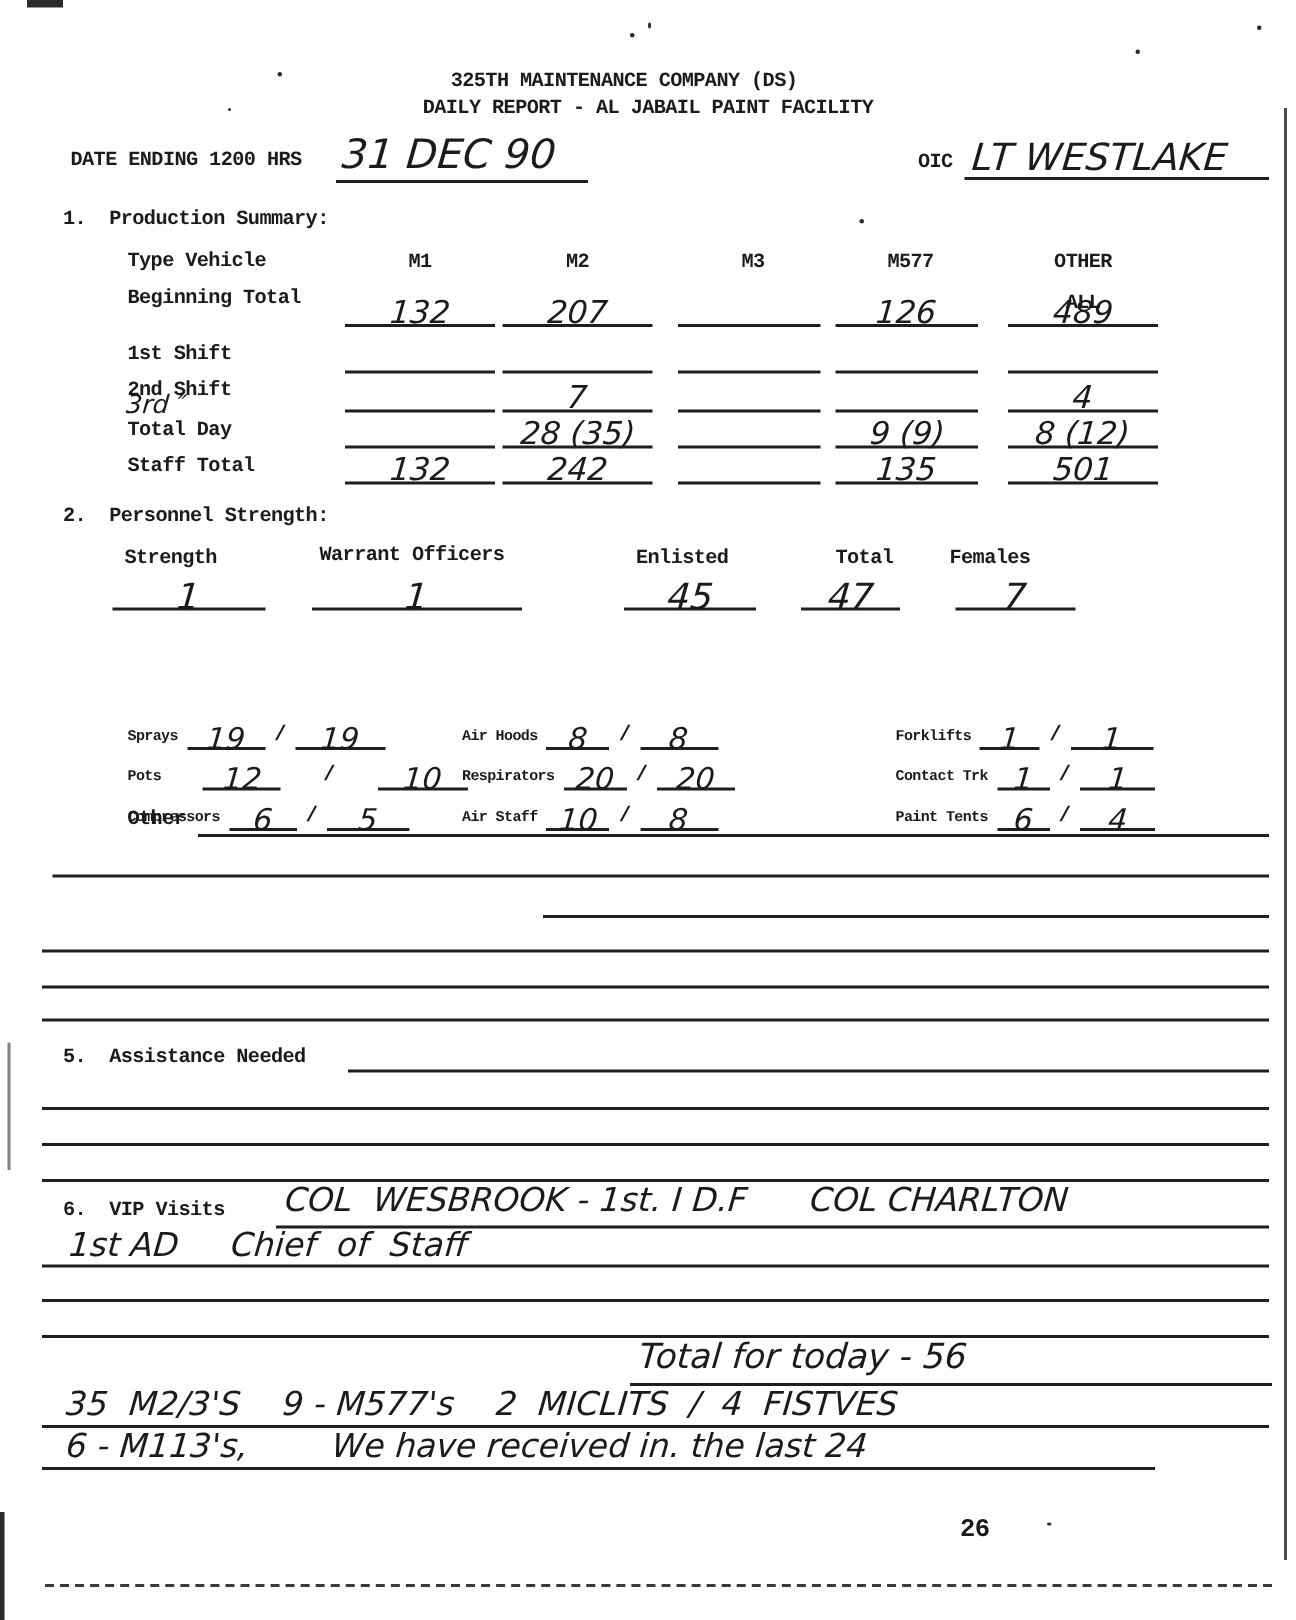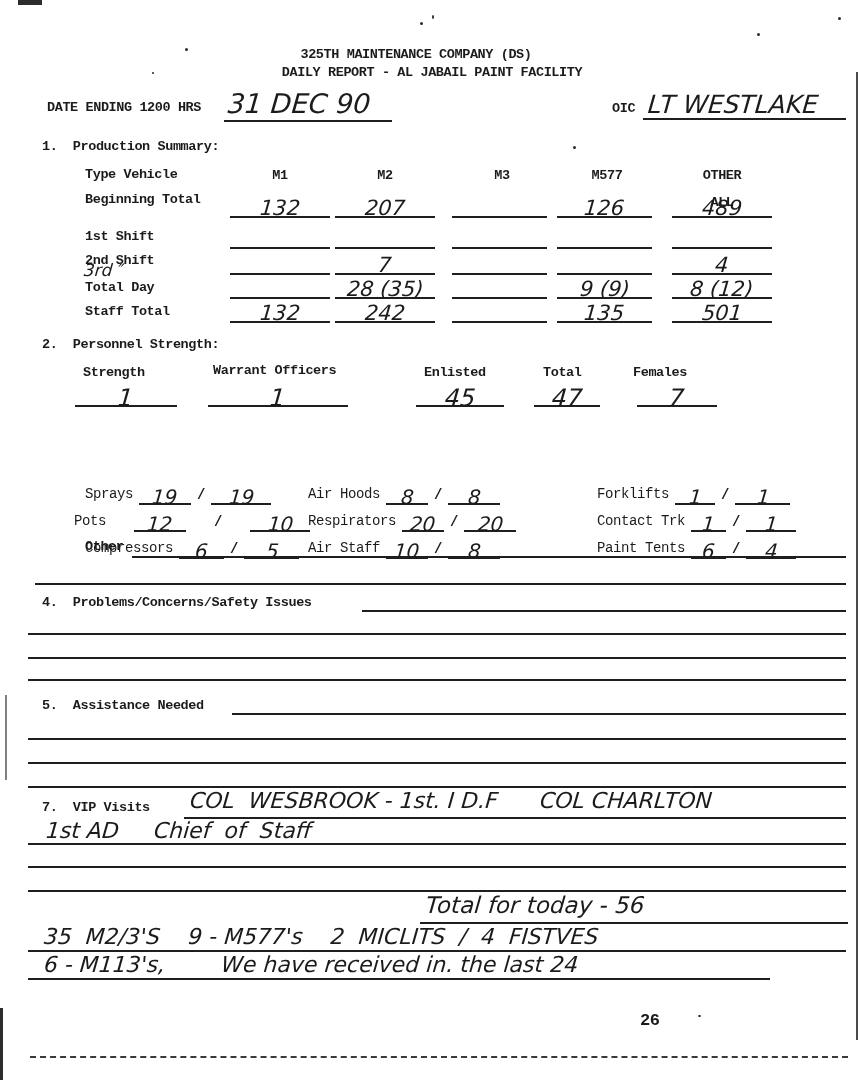--- a/index.html
+++ b/index.html
@@ -18,21 +18,21 @@
     position:absolute;height:26px;border-bottom:2.5px solid #1f1f1f;
     display:flex;align-items:flex-end;justify-content:center;overflow:visible;
   }
   .cell .hw{font-size:21px;margin-bottom:-3px;}
   .pslot{
     position:absolute;height:28px;border-bottom:2.5px solid #1f1f1f;
     display:flex;align-items:flex-end;justify-content:center;
   }
   .pslot .hw{font-size:24px;margin-bottom:-5px;}
   .eq-item{position:absolute;display:flex;align-items:flex-end;gap:6px;}
-  .eq-item .lab{font-weight:400;font-size:14px;letter-spacing:-0.4px;white-space:pre;padding-bottom:3px;margin-top:36px;}
+  .eq-item .lab{font-weight:700;font-size:10px;letter-spacing:-0.4px;white-space:pre;padding-bottom:3px;margin-top:36px;}
   .eq-slot{
     height:24px;border-bottom:2.5px solid #1f1f1f;
     display:flex;align-items:flex-end;justify-content:center;
   }
   .eq-slot .hw{font-size:20px;margin-bottom:-4px;}
   .slash{font-weight:700;font-size:14px;padding-bottom:2px;}
   .colhead{position:absolute;width:100px;text-align:center;font-weight:700;font-size:13.5px;letter-spacing:-0.4px;}
   .speck{position:absolute;background:#2a2a2a;border-radius:50%;}
   .edge{position:absolute;background:#2c2c2c;}
   .dashline{position:absolute;height:0;border-bottom:2px dashed #3a3a3a;}
@@ -160,21 +160,21 @@
       <span class="hw">135</span>
     </div>
   <div class="cell" style="left:672px;top:295px;width:100px;">
       <span class="hw">501</span>
     </div>
 
   <div class="typed" style="left:42px;top:338px;">2.  Personnel Strength:</div>
   <div class="typed" style="left:83px;top:366px;">Strength</div>
   <div class="typed" style="left:213px;top:364px;">Warrant Officers</div>
   <div class="typed" style="left:424px;top:366px;">Enlisted</div>
-  <div class="typed" style="left:543px;top:366px;">Total</div>
+  <div class="typed" style="left:557px;top:366px;">Total</div>
   <div class="typed" style="left:633px;top:366px;">Females</div>
   <div class="pslot" style="left:75px;top:377px;width:102px;">
       <span class="hw">1</span>
     </div>
   <div class="pslot" style="left:208px;top:377px;width:140px;">
       <span class="hw">1</span>
     </div>
   <div class="pslot" style="left:416px;top:377px;width:88px;">
       <span class="hw">45</span>
     </div>
@@ -189,21 +189,21 @@
   <div class="eq-item" style="left:85px;top:450px;">
     <span class="lab">Sprays</span>
     <span class="eq-slot" style="width:52px;">
         <span class="hw">19</span>
       </span>
     <span class="slash">/</span>
     <span class="eq-slot" style="width:60px;">
         <span class="hw">19</span>
       </span>
   </div>
-  <div class="eq-item" style="left:74px;top:477px;gap:28px;">
+  <div class="eq-item" style="left:85px;top:477px;gap:28px;">
     <span class="lab">Pots</span>
     <span class="eq-slot" style="width:52px;">
         <span class="hw">12</span>
       </span>
     <span class="slash">/</span>
     <span class="eq-slot" style="width:60px;">
         <span class="hw">10</span>
       </span>
   </div>
   <div class="eq-item" style="left:85px;top:504px;">
@@ -276,33 +276,32 @@
     <span class="slash">/</span>
     <span class="eq-slot" style="width:50px;">
         <span class="hw">4</span>
       </span>
   </div>
 
   <div class="typed" style="left:85px;top:540px;">Other</div>
   <div class="line" style="left:132px;top:556px;width:714px;"></div>
   <div class="line" style="left:35px;top:583px;width:811px;"></div>
 
-  <div class="typed" style="left:42px;top:596px;">4.  Problems/Concerns/Safety Issues</div>
   <div class="line" style="left:362px;top:610px;width:484px;"></div>
   <div class="line" style="left:28px;top:633px;width:818px;"></div>
   <div class="line" style="left:28px;top:657px;width:818px;"></div>
   <div class="line" style="left:28px;top:679px;width:818px;"></div>
 
   <div class="typed" style="left:42px;top:699px;">5.  Assistance Needed</div>
   <div class="line" style="left:232px;top:713px;width:614px;"></div>
   <div class="line" style="left:28px;top:738px;width:818px;"></div>
   <div class="line" style="left:28px;top:762px;width:818px;"></div>
   <div class="line" style="left:28px;top:786px;width:818px;"></div>
 
-  <div class="typed" style="left:42px;top:801px;">7.  VIP Visits</div>
+  <div class="typed" style="left:42px;top:801px;">6.  VIP Visits</div>
   <div class="hw hw-abs" style="left:190px;top:790px;font-size:22px;">COL  WESBROOK - 1st. I D.F      COL CHARLTON</div>
   <div class="line" style="left:184px;top:817px;width:662px;"></div>
   <div class="hw hw-abs" style="left:46px;top:820px;font-size:22px;">1st AD     Chief  of  Staff</div>
   <div class="line" style="left:28px;top:843px;width:818px;"></div>
   <div class="line" style="left:28px;top:866px;width:818px;"></div>
   <div class="line" style="left:28px;top:890px;width:818px;"></div>
 
   <div class="hw hw-abs" style="left:426px;top:894px;font-size:23px;">Total for today - 56</div>
   <div class="line" style="left:420px;top:922px;width:428px;"></div>
   <div class="hw hw-abs" style="left:44px;top:926px;font-size:22px;">35  M2/3'S    9 - M577's    2  MICLITS  /  4  FISTVES</div>

